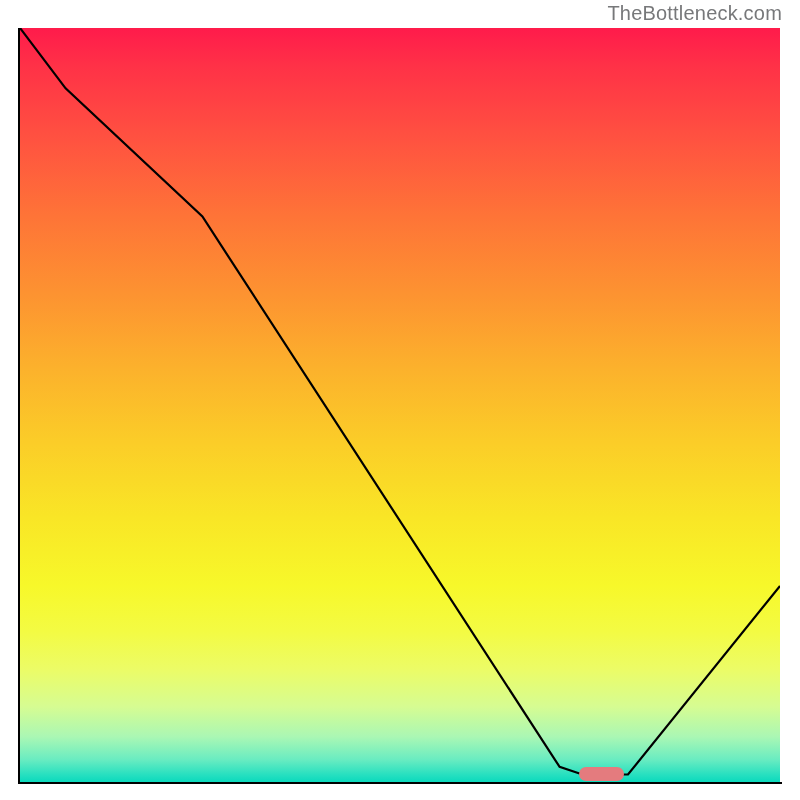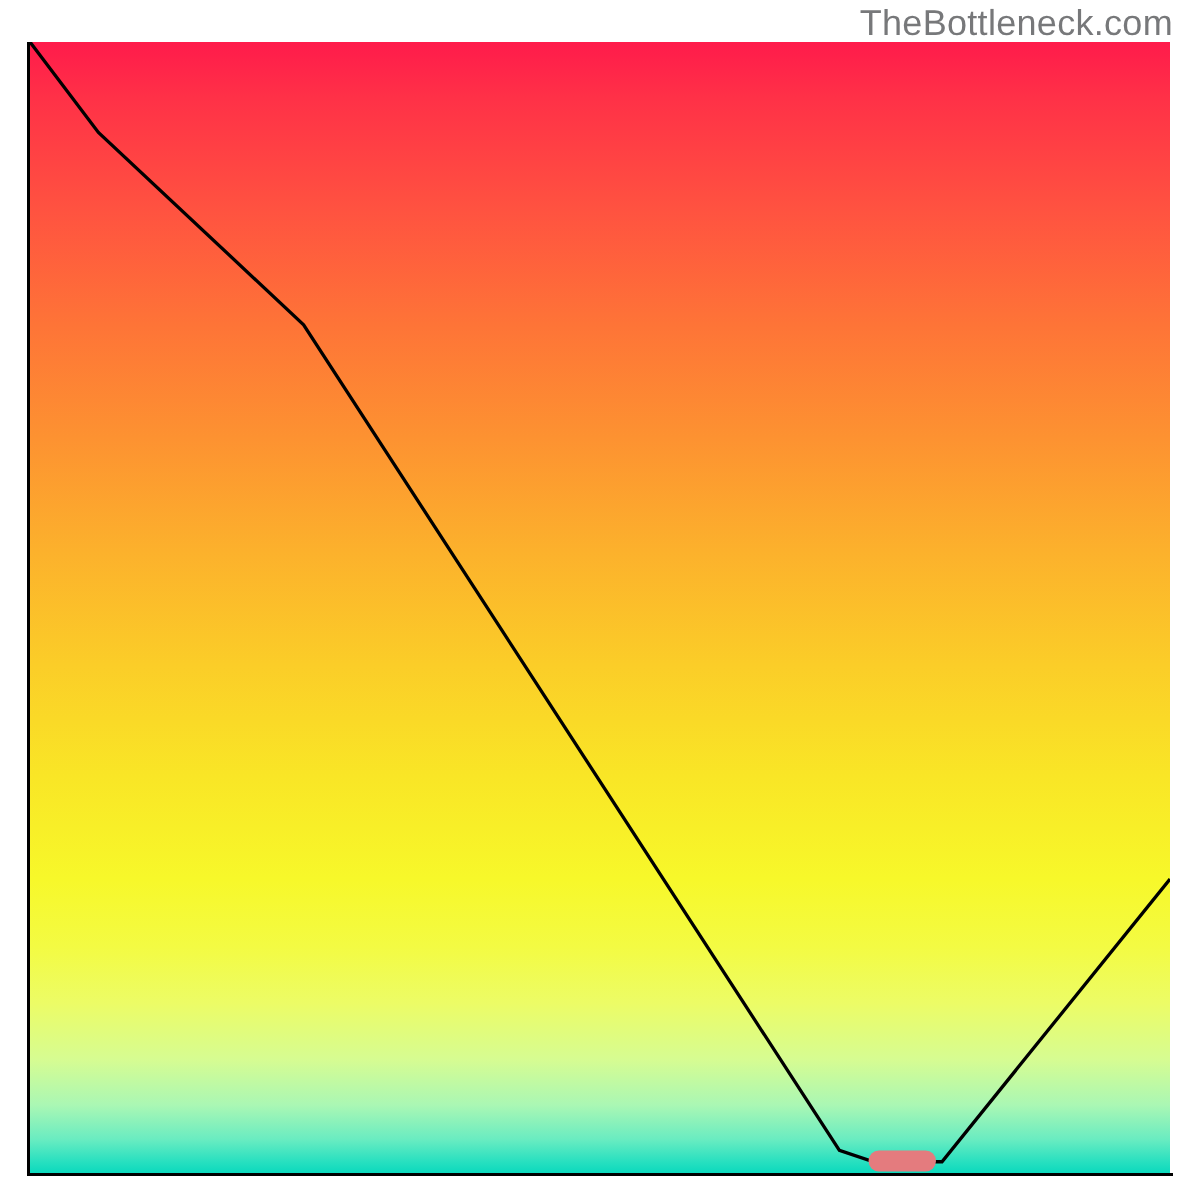--- a/index.html
+++ b/index.html
@@ -7,21 +7,21 @@
     width: 800px;
     height: 800px;
     background: #ffffff;
     position: relative;
     font-family: Arial, sans-serif;
   }
   .watermark {
     position: absolute;
     top: 2px;
     right: 18px;
-    font-size: 24px;
+    font-size: 20px;
     color: #77787a;
     font-weight: normal;
     letter-spacing: 0.2px;
     text-align: center;
   }
   .plot-area {
     position: absolute;
     left: 20px;
     top: 28px;
     width: 760px;

